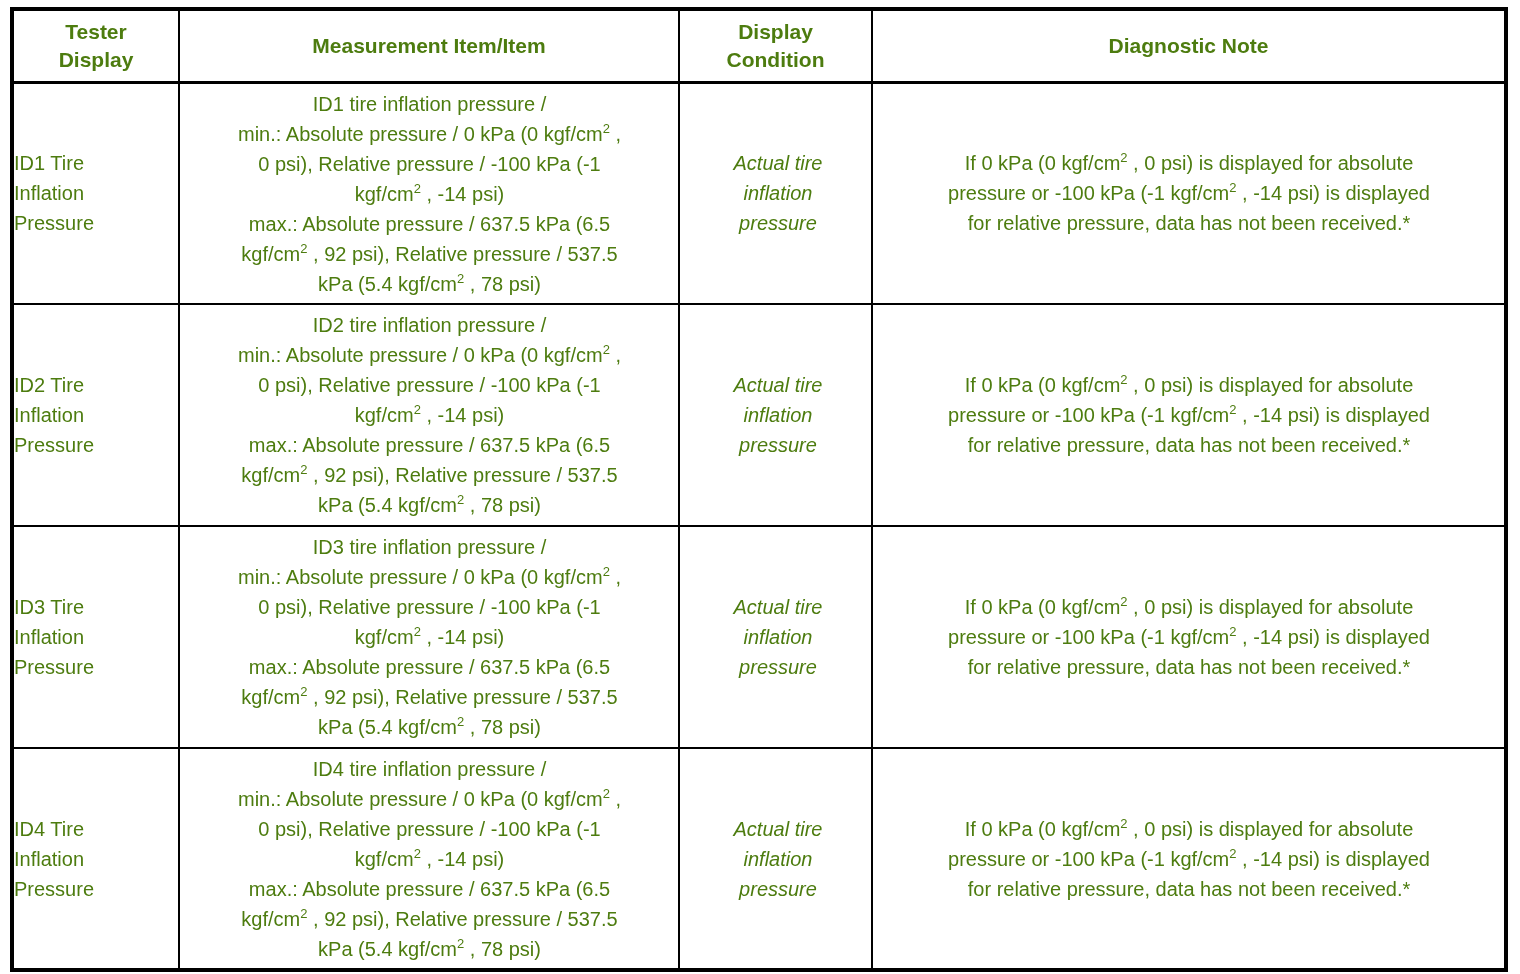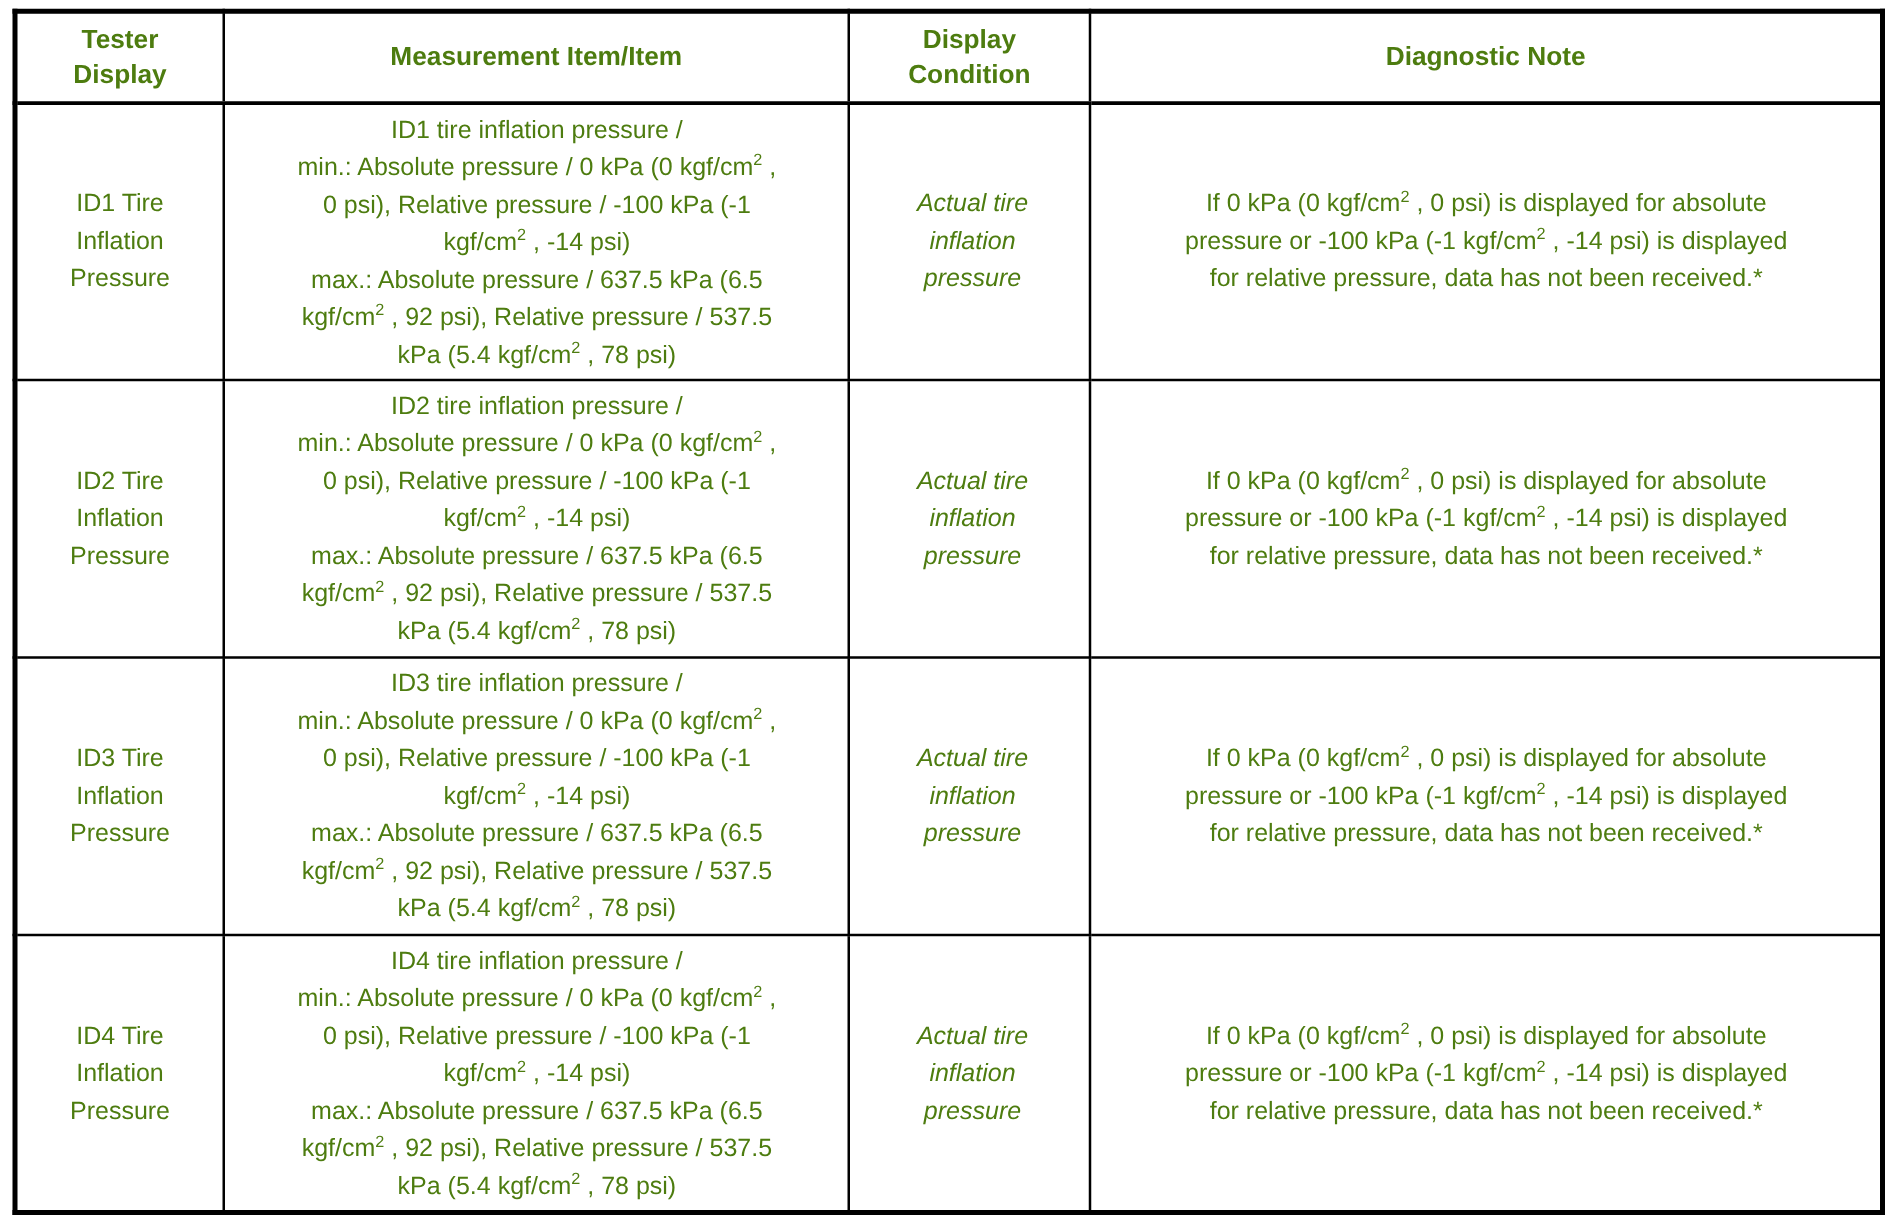--- a/index.html
+++ b/index.html
@@ -40,21 +40,21 @@
     text-align: center;
     vertical-align: middle;
   }
   tbody tr { height: 222px; }
   tbody td {
     font-size: 20px;
     line-height: 30px;
     vertical-align: middle;
     text-align: center;
   }
-  td.cell-tester { text-align: center; }
+  td.cell-tester { text-align: left; }
   td.cell-measure { vertical-align: top; padding: 5px 6px 0 7px; }
   td.cell-normal { padding-left: 5px; font-style: italic; }
   td.cell-note { padding-left: 7px; padding-right: 6px; }
   sup {
     font-size: 13px;
     line-height: 0;
   }
 </style>
 </head>
 <body>

